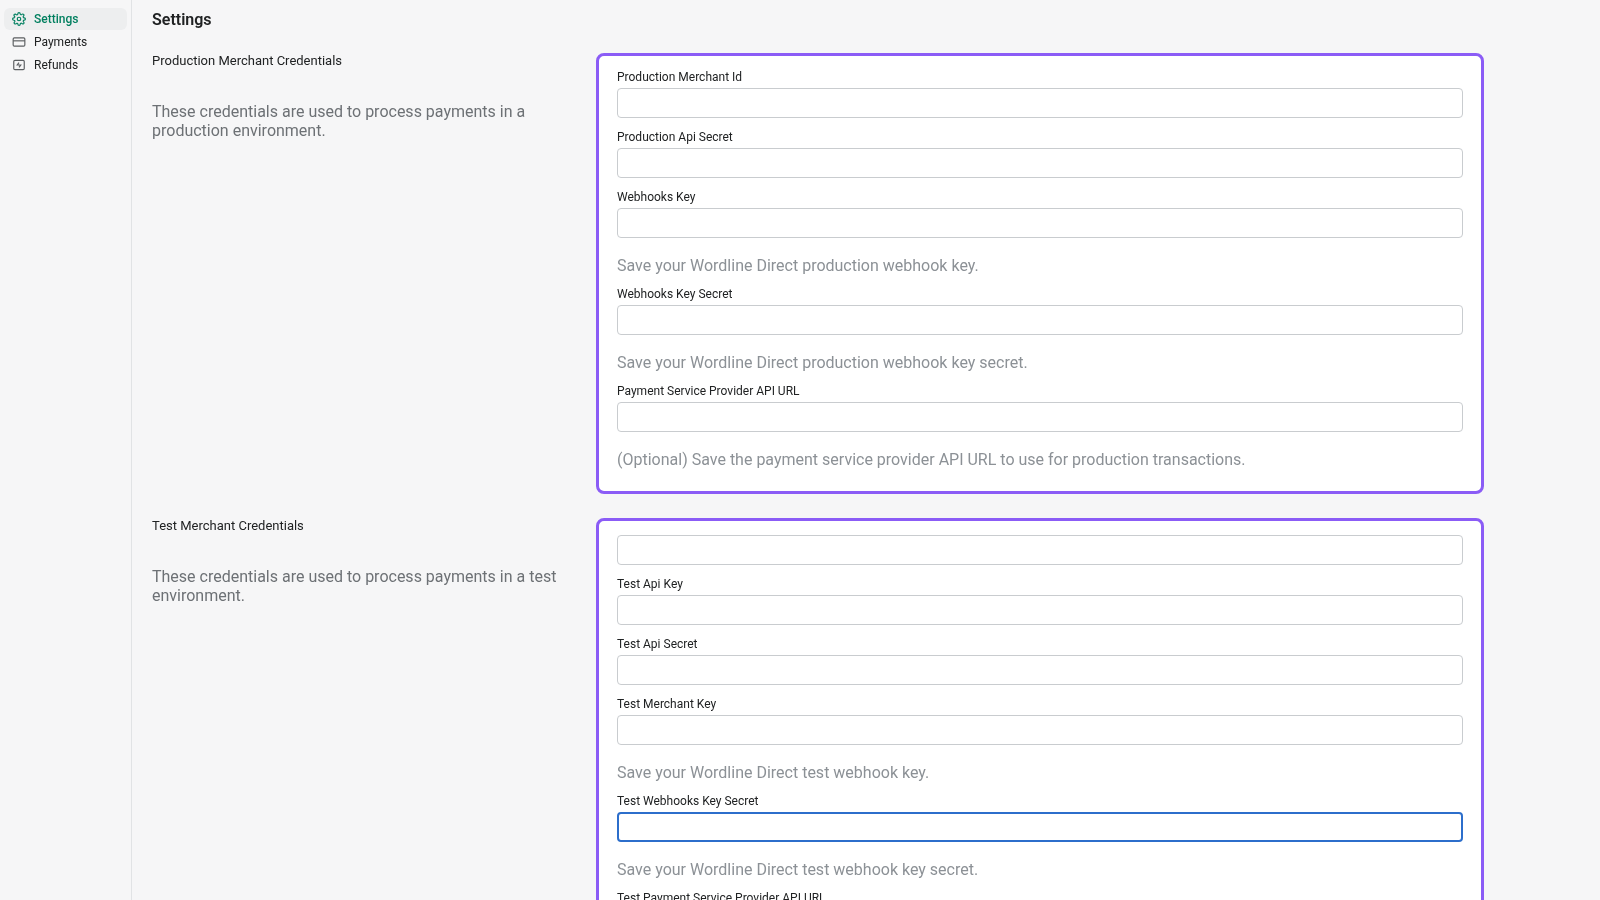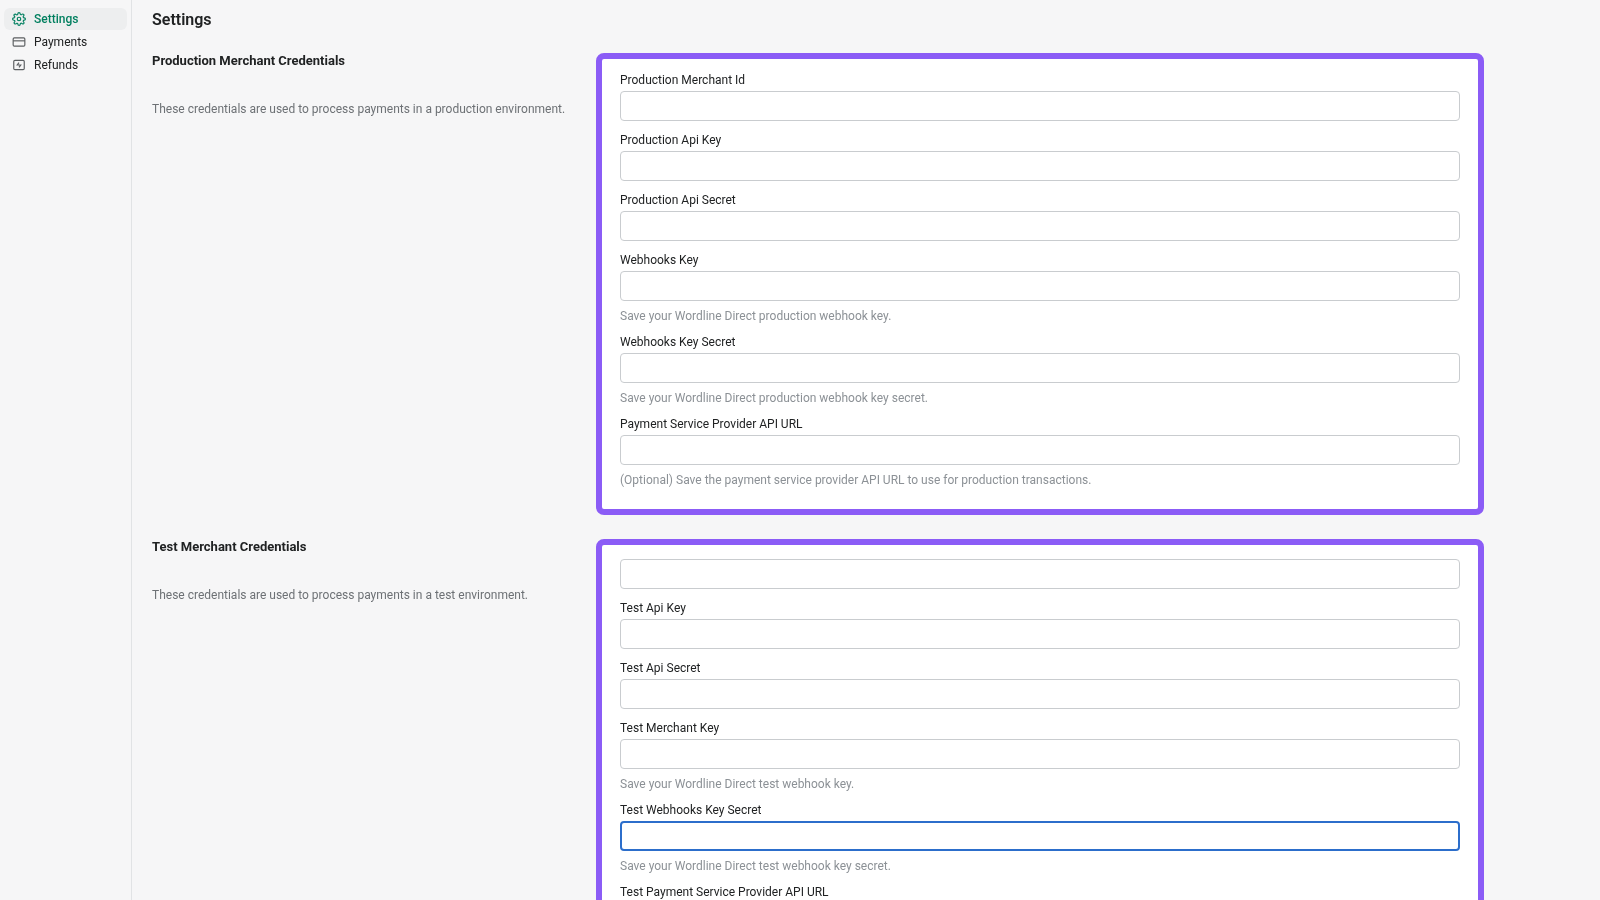--- a/index.html
+++ b/index.html
@@ -13,31 +13,31 @@
     .nav-item .label { font-size:12px; }
     .nav-item.active { background:#edeeef; }
     .nav-item.active .label { color:#007f5f; font-weight:500; }
 
     
     .main { flex:1; padding:10px 20px 40px 20px; overflow-y:auto; }
     .page-title { font-size:16px; font-weight:600; margin-bottom:24px; }
 
     .section { display:flex; align-items:flex-start; margin-bottom:24px; }
     .section-left { width:444px; padding-right:24px; }
-    .section-title { font-size:13px; font-weight:700; margin-bottom:10px; }
-    .section-desc { font-size:12px; color:#6d7175;margin-top:34px; }
-    .card { flex:1; background:#fff; border-radius:8px; border:6px solid #8b5cf6; padding:14px 18px 10px; }
+    .section-title { font-size:13px; font-weight:400; margin-bottom:10px; }
+    .section-desc { font-size:16px; color:#6d7175;margin-top:34px; }
+    .card { flex:1; background:#fff; border-radius:8px; border:3px solid #8b5cf6; padding:14px 18px 10px; }
     .field { margin-bottom:12px; }
     .field-label { font-size:12px; color:#202223; margin-bottom:4px; display:block; }
     .field-input {
       width:100%; height:30px; border:1px solid #c9cccf; border-radius:4px;
       padding:0 10px; font-size:12px; color:#202223; background:#fff;
     }
     .field-input.focused { border:2px solid #2c6ecb; }
-    .field-help { font-size:12px; color:#8c9196; margin-top:8px; }
+    .field-help { font-size:16px; color:#8c9196; margin-top:18px; }
     svg { display:block; }
   </style>
 </head>
 <body>
 
 <div class="layout">
 
   <nav class="sidebar">
     <div class="nav-item active">
       <span class="icon">
@@ -72,24 +72,20 @@
     <h1 class="page-title">Settings</h1>
 
     <div class="section">
       <div class="section-left">
         <div class="section-title">Production Merchant Credentials</div>
         <div class="section-desc">These credentials are used to process payments in a production environment.</div>
       </div>
       <div class="card">
         <div class="field">
           <label class="field-label">Production Merchant Id</label>
-          <input class="field-input" type="text" value="" style="">
-        </div>
-        <div class="field">
-          <label class="field-label">Production Api Key</label>
           <input class="field-input" type="text" value="" style="">
         </div>
         <div class="field">
           <label class="field-label">Production Api Secret</label>
           <input class="field-input" type="text" value="" style="">
         </div>
         <div class="field">
           <label class="field-label">Webhooks Key</label>
           <input class="field-input" type="text" value="" style="">
           <div class="field-help">Save your Wordline Direct production webhook key.</div>

